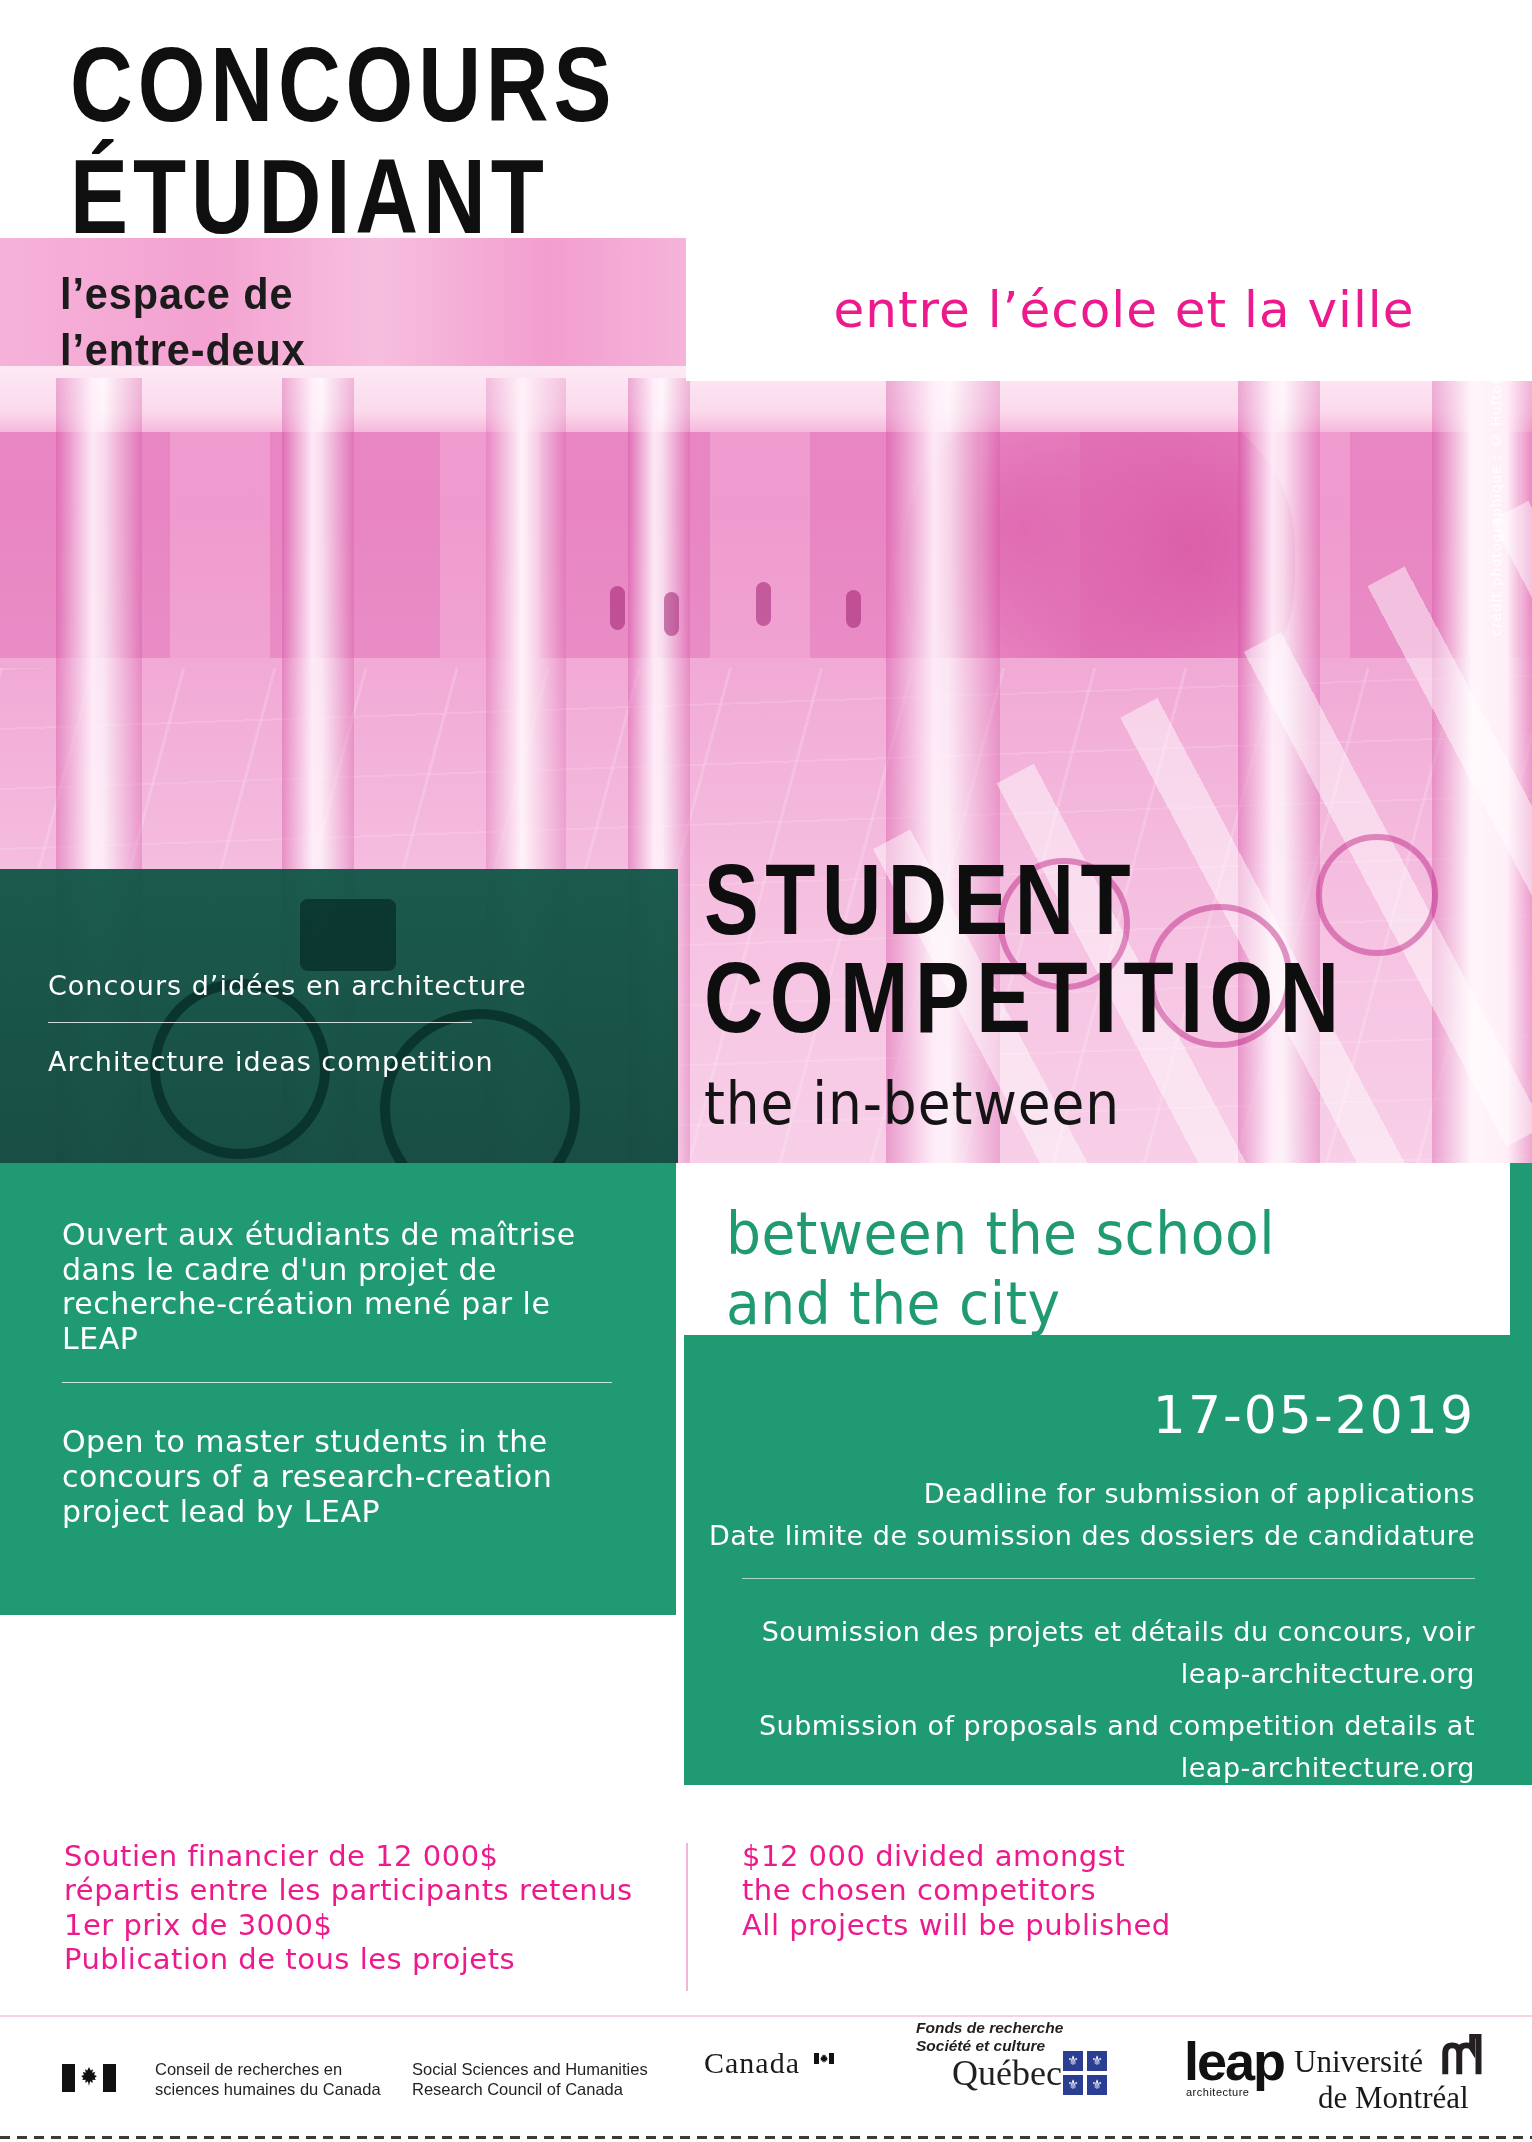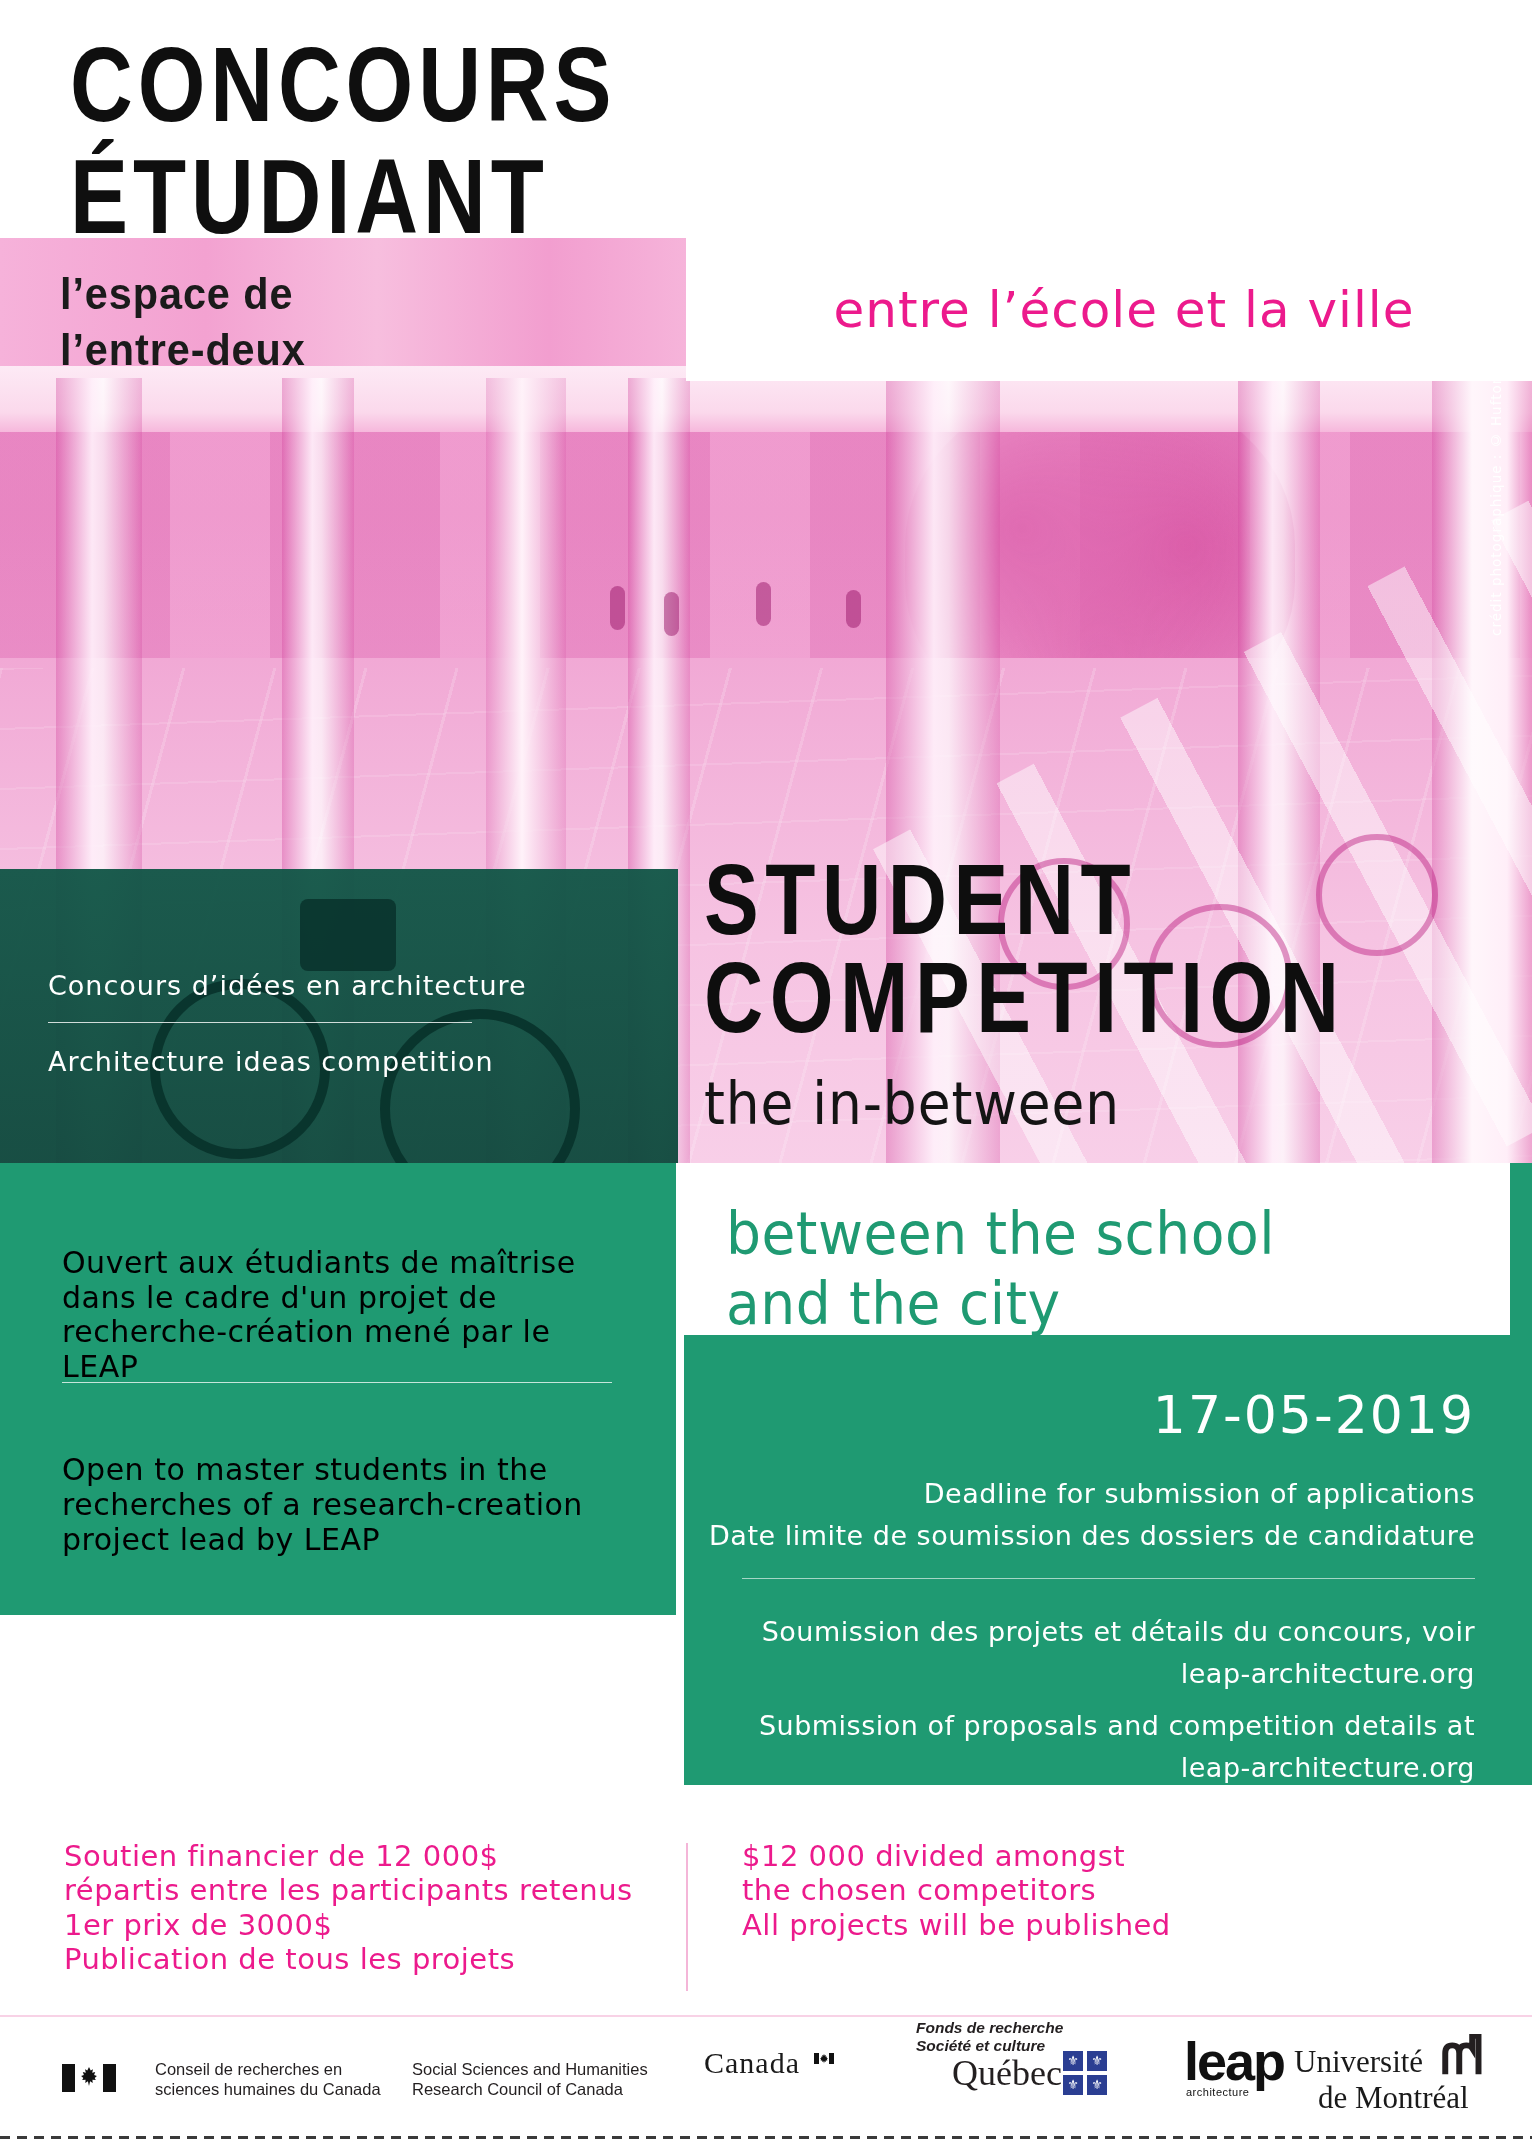--- a/index.html
+++ b/index.html
@@ -67,21 +67,21 @@
   .go-fr{top:101px;} .go-en{top:177px;}
   .go-div{position:absolute;left:48px;top:153px;width:424px;height:1px;background:rgba(255,255,255,.8);}
 
   
   .banner{position:absolute;left:686px;top:238px;width:846px;height:143px;background:#ffffff;
     display:flex;align-items:center;justify-content:center;}
   .banner span{color:#ec1a8c;font-size:50px;letter-spacing:1px;padding-left:30px;white-space:nowrap;}
 
   
   .left-green{position:absolute;left:0;top:1163px;width:676px;height:452px;background:#1f9a72;}
-  .lg-p{position:absolute;left:62px;color:#000000;font-size:30px;line-height:34.5px;letter-spacing:.5px;white-space:nowrap;margin-top:28px;}
+  .lg-p{position:absolute;left:62px;color:#ffffff;font-size:30px;line-height:34.5px;letter-spacing:.5px;white-space:nowrap;}
   .lg-p1{top:55px;} .lg-p2{top:261px;line-height:35px;}
   .lg-div{position:absolute;left:62px;top:219px;width:550px;height:1px;background:rgba(255,255,255,.75);}
 
   
   .right-green{position:absolute;left:684px;top:1163px;width:848px;height:622px;background:#1f9a72;}
   .between{position:absolute;left:0;top:0;width:826px;height:172px;background:#ffffff;}
   .between-text{position:absolute;left:42px;top:36px;color:#1f9a72;font-size:58px;line-height:70px;
     letter-spacing:.5px;transform:scaleX(.95);transform-origin:0 0;white-space:nowrap;}
   .rg-date{position:absolute;right:57px;top:222px;color:#ffffff;font-size:52px;letter-spacing:2px;}
   .rg-line{position:absolute;right:57px;color:#ffffff;font-size:27px;line-height:42px;letter-spacing:.5px;
@@ -185,21 +185,21 @@
   <div class="left-green">
     <div class="lg-p lg-p1">
       <div>Ouvert aux étudiants de maîtrise</div>
       <div>dans le cadre d'un projet de</div>
       <div>recherche-création mené par le</div>
       <div>LEAP</div>
     </div>
     <div class="lg-div"></div>
     <div class="lg-p lg-p2">
       <div>Open to master students in the</div>
-      <div>recherches of a research-creation</div>
+      <div>concours of a research-creation</div>
       <div>project lead by LEAP</div>
     </div>
   </div>
 
   <div class="right-green">
     <div class="between">
       <div class="between-text">
         <div>between the school</div>
         <div>and the city</div>
       </div>

